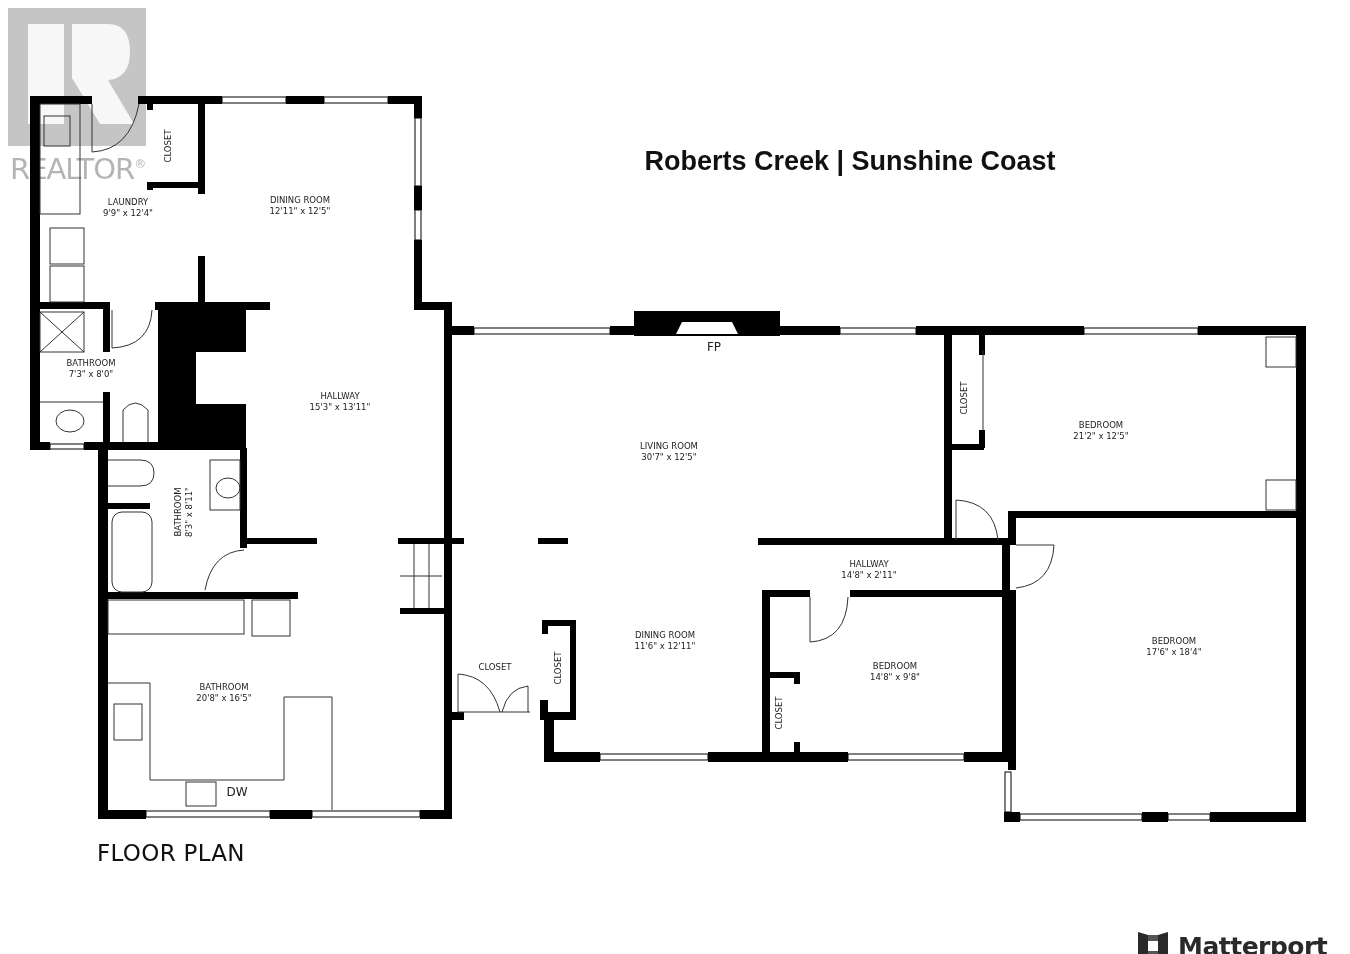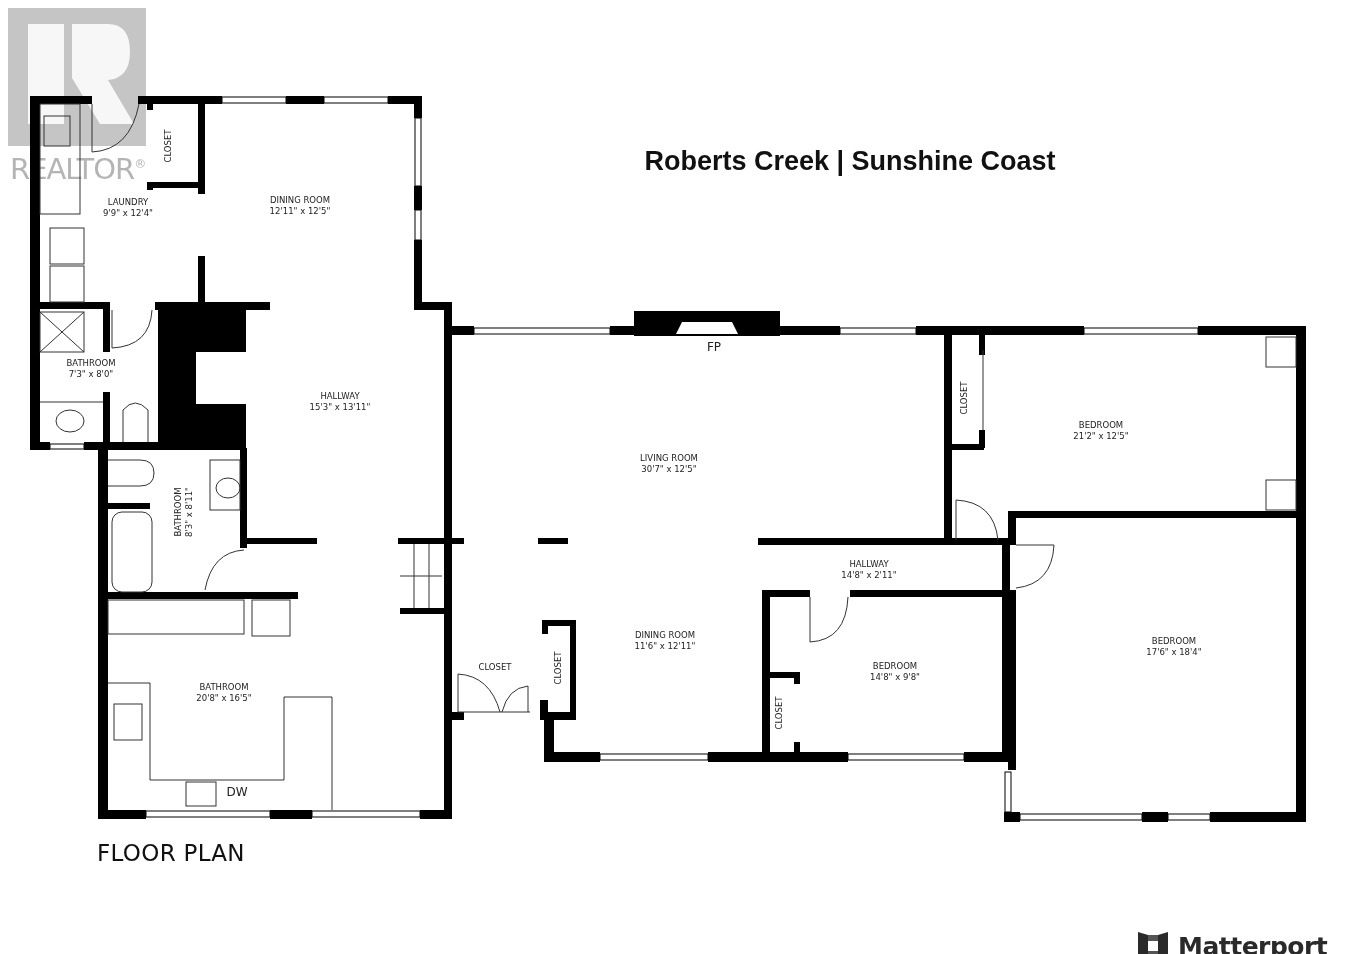--- a/index.html
+++ b/index.html
@@ -206,21 +206,21 @@
     <div>15'3" x 13'11"</div>
 </div>
 <div class="room-label vert" style="left:184px;top:512px">
   <div>BATHROOM</div>
     <div>8'3" x 8'11"</div>
 </div>
 <div class="room-label" style="left:224px;top:693px">
   <div>BATHROOM</div>
     <div>20'8" x 16'5"</div>
 </div>
-<div class="room-label" style="left:669px;top:464px">
+<div class="room-label" style="left:669px;top:452px">
   <div>LIVING ROOM</div>
     <div>30'7" x 12'5"</div>
 </div>
 <div class="room-label" style="left:495px;top:667px"><span>CLOSET</span></div>
 <div class="room-label vert" style="left:558px;top:668px"><span>CLOSET</span></div>
 <div class="room-label" style="left:665px;top:641px">
   <div>DINING ROOM</div>
     <div>11'6" x 12'11"</div>
 </div>
 <div class="room-label" style="left:869px;top:570px">

